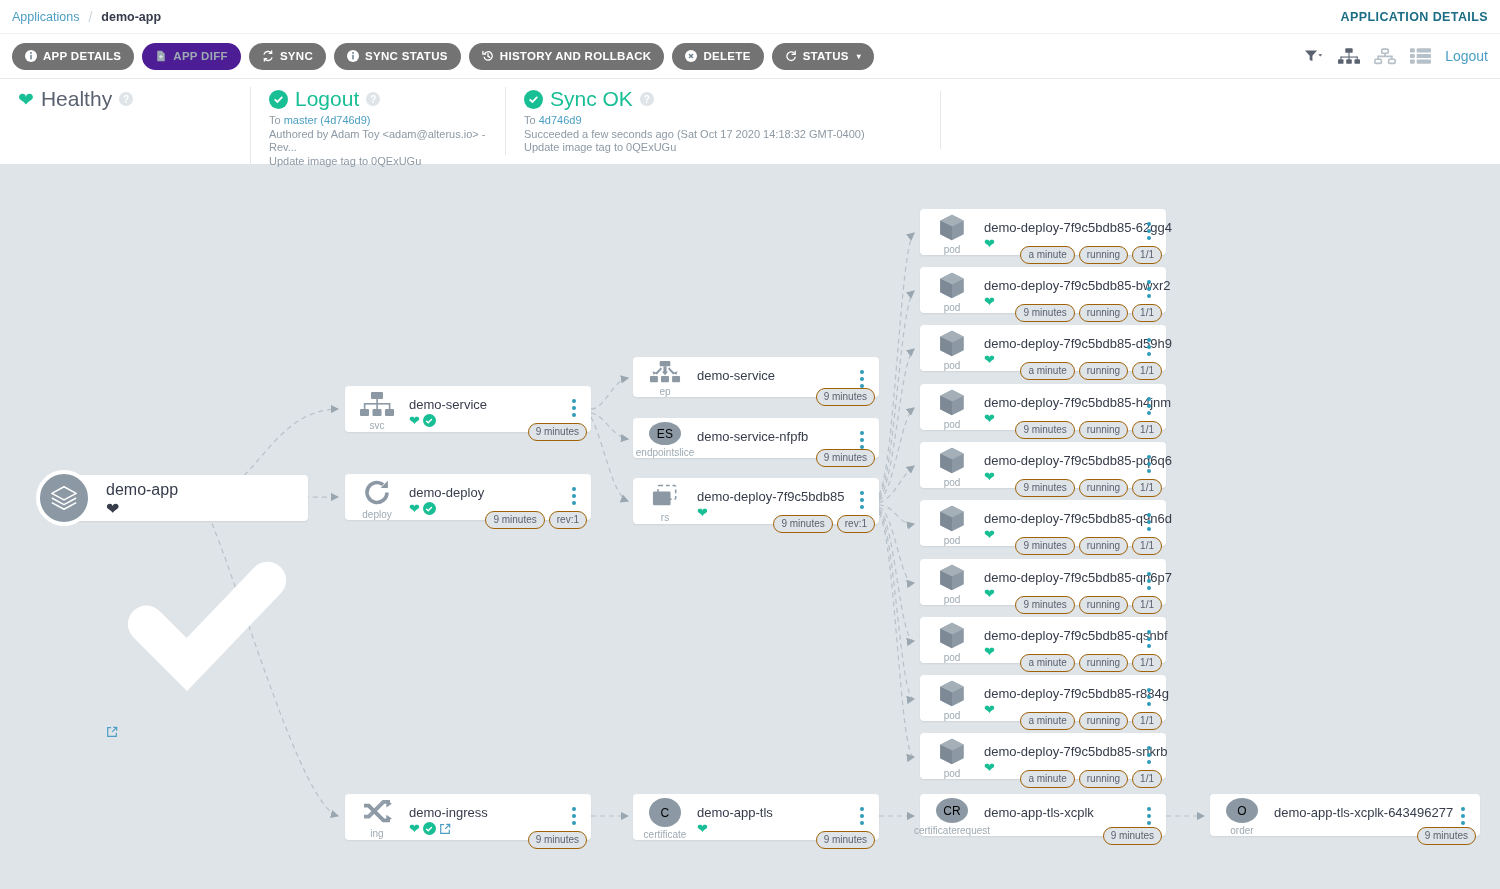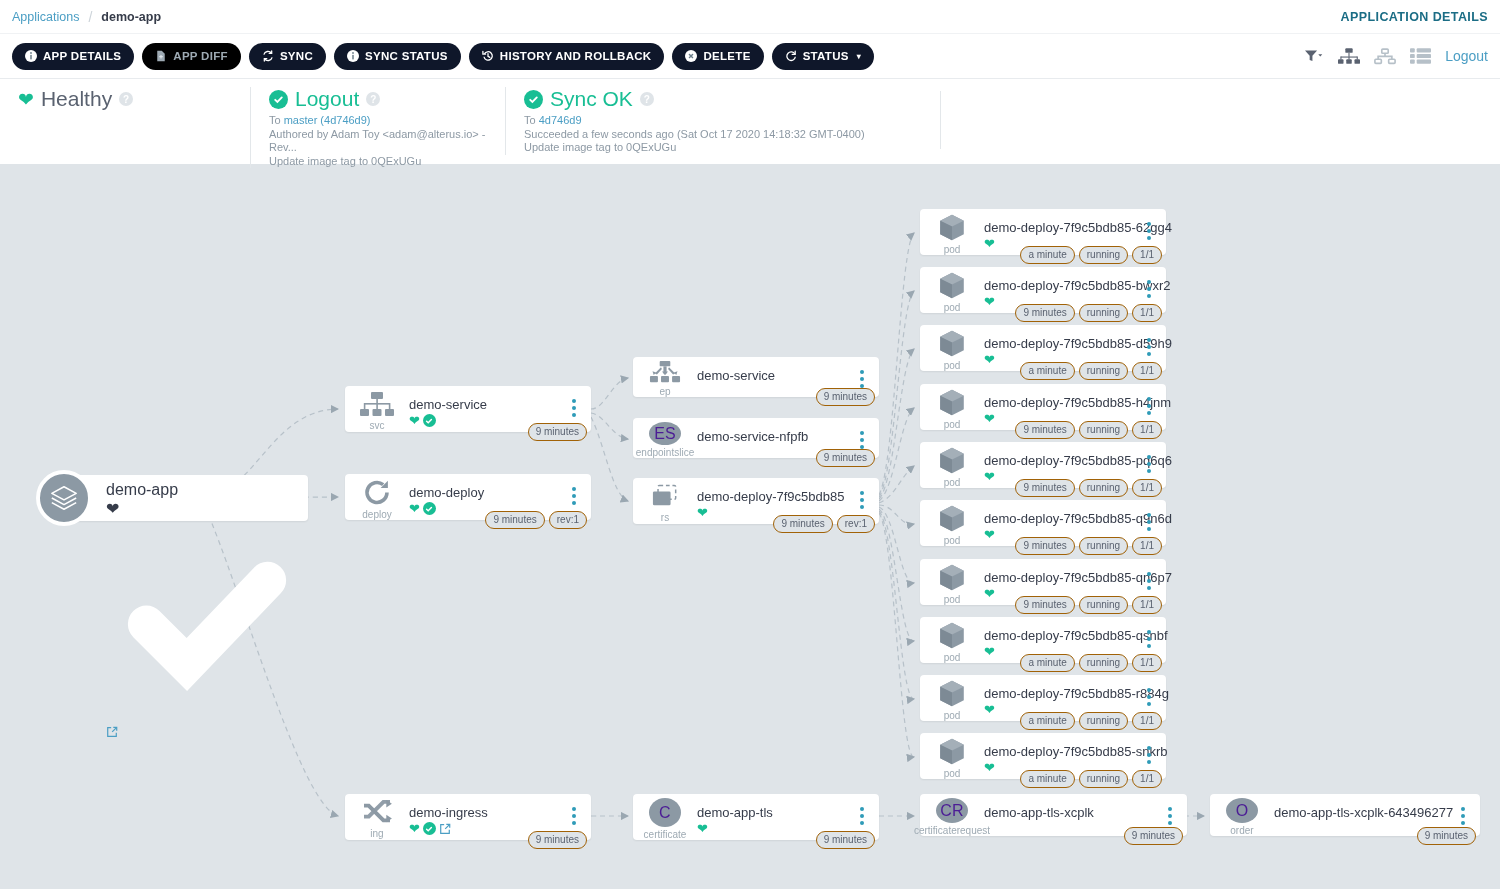--- a/index.html
+++ b/index.html
@@ -26,25 +26,25 @@
   }
 
   
   .toolbar{
     height:46px; background:#fff; display:flex; align-items:center;
     padding:0 12px; border-top:1px solid #f0f2f4;
     border-bottom:1px solid #e8ebee; position:relative; z-index:5;
   }
   .btn{
     height:27px; display:inline-flex; align-items:center; gap:6px;
-    background:#0f172a; color:#fff; border-radius:14px;
+    background:#737373; color:#fff; border-radius:14px;
     padding:0 13px; margin-right:8px; font-size:11.5px; font-weight:700;
     letter-spacing:.3px; cursor:pointer; white-space:nowrap;
   }
-  .btn.disabled{ background:#000000; color:#9eaab3; }
+  .btn.disabled{ background:#4c1d95; color:#9eaab3; }
   .btn svg{ width:12px; height:12px; display:block; }
   .btn .caret{ font-size:8px; margin-left:2px; }
 
   .toolbar-right{ margin-left:auto; display:flex; align-items:center; gap:14px; }
   .ticon{ display:flex; align-items:center; cursor:pointer; }
   .ticon svg{ display:block; }
   .logout{ color:#4b9ec4; font-size:14px; cursor:pointer; }
 
   
   .statusbar{
@@ -124,23 +124,23 @@
   }
   .appcard{
     margin-left:-22px; background:#fff; border-radius:4px; height:46px;
     box-shadow:0 1px 2px rgba(0,0,0,.07); display:flex; align-items:flex-start;
     padding-left:36px; width:238px;
   }
   .appcard .body{ padding-top:6px; flex:1; }
 
   
   .avatarcirc{
-    width:32px;height:32px;border-radius:50%;background:#8c99a4;color:#4c1d95;
+    width:32px;height:32px;border-radius:50%;background:#8c99a4;color:#000000;
     display:flex;align-items:center;justify-content:center;
-    font-size:16px; letter-spacing:.2px;
+    font-size:12px; letter-spacing:.2px;
   }
 </style>
 </head>
 <body>
 
 <div class="topbar">
   <span class="crumb-link">Applications</span>
   <span class="crumb-sep">/</span>
   <span class="crumb-cur">demo-app</span>
   <span class="topbar-right">APPLICATION DETAILS</span>
@@ -556,21 +556,21 @@
         </div>
         <div class="kebab">
           <i></i>
           <i></i>
           <i></i>
         </div>
         <div class="tags">
           <span class="tag">9 minutes</span>
         </div>
       </div>
-      <div class="node" style="left:920px; top:629px; width:267px; height:42px;">
+      <div class="node" style="left:920px; top:629px; width:246px; height:42px;">
         <div class="ico">
           <div class="avatarcirc">CR</div>
           <div class="kind">certificaterequest</div>
         </div>
         <div class="body">
           <div class="nm">demo-app-tls-xcplk</div>
         </div>
         <div class="kebab">
           <i></i>
           <i></i>

